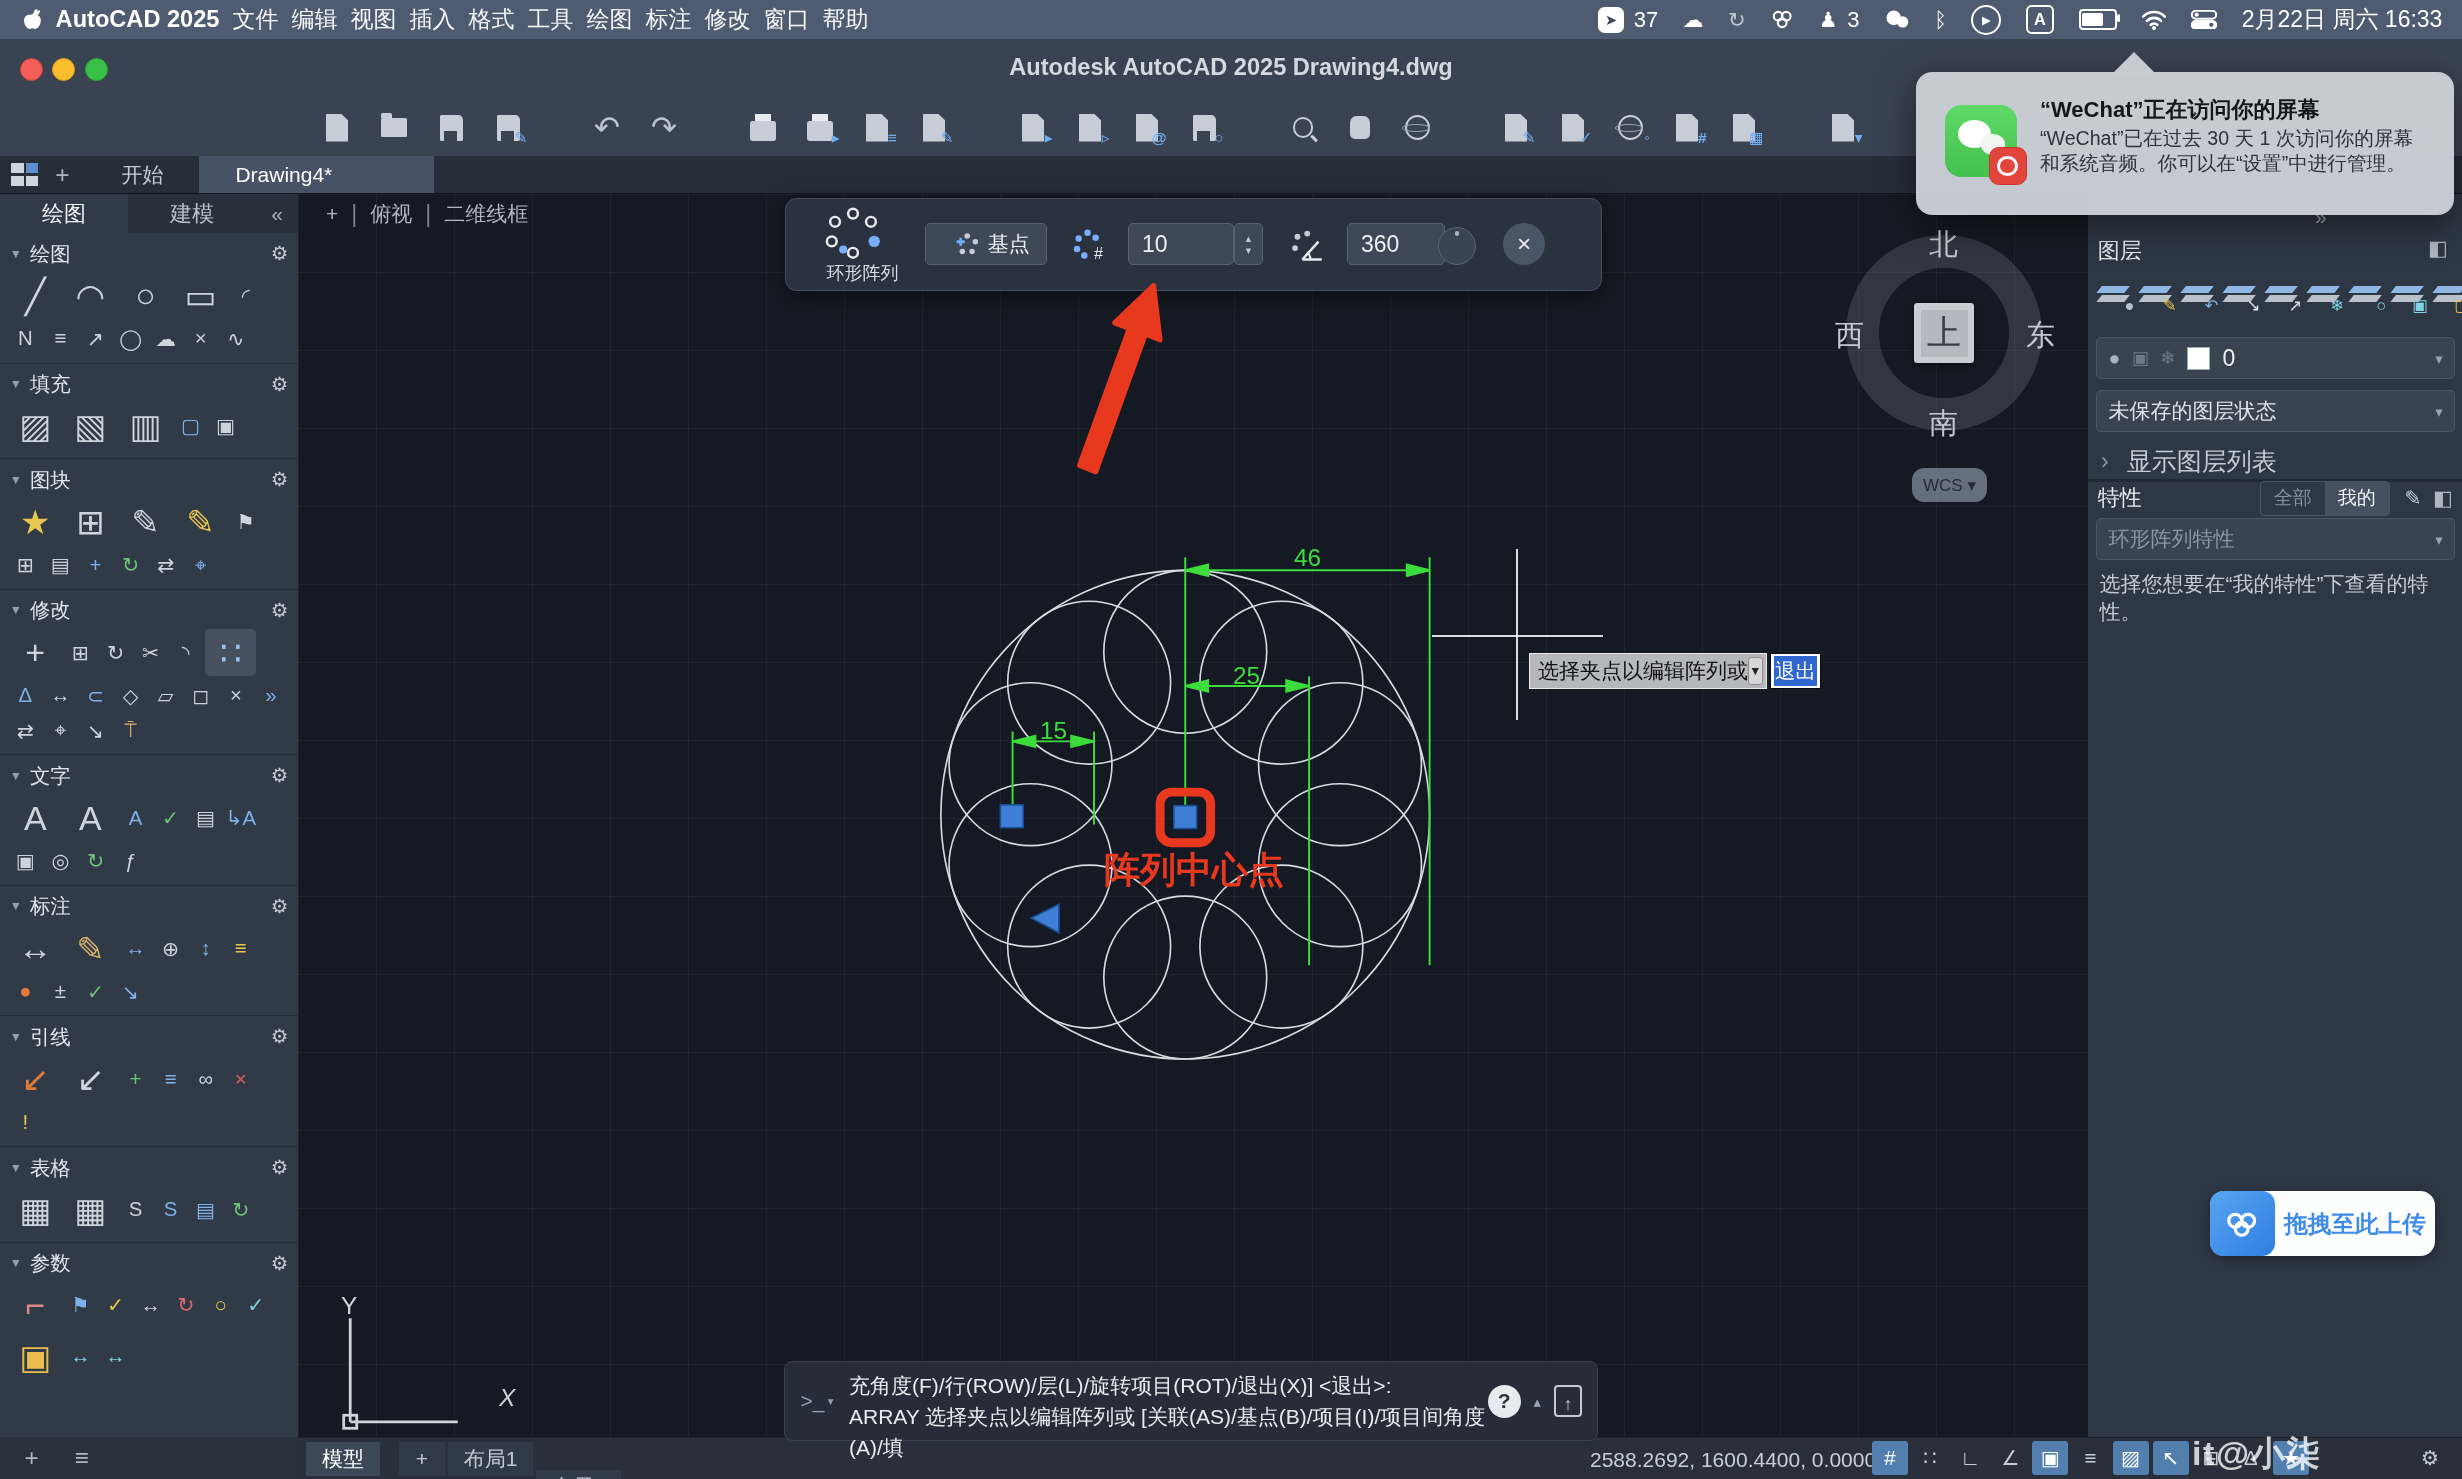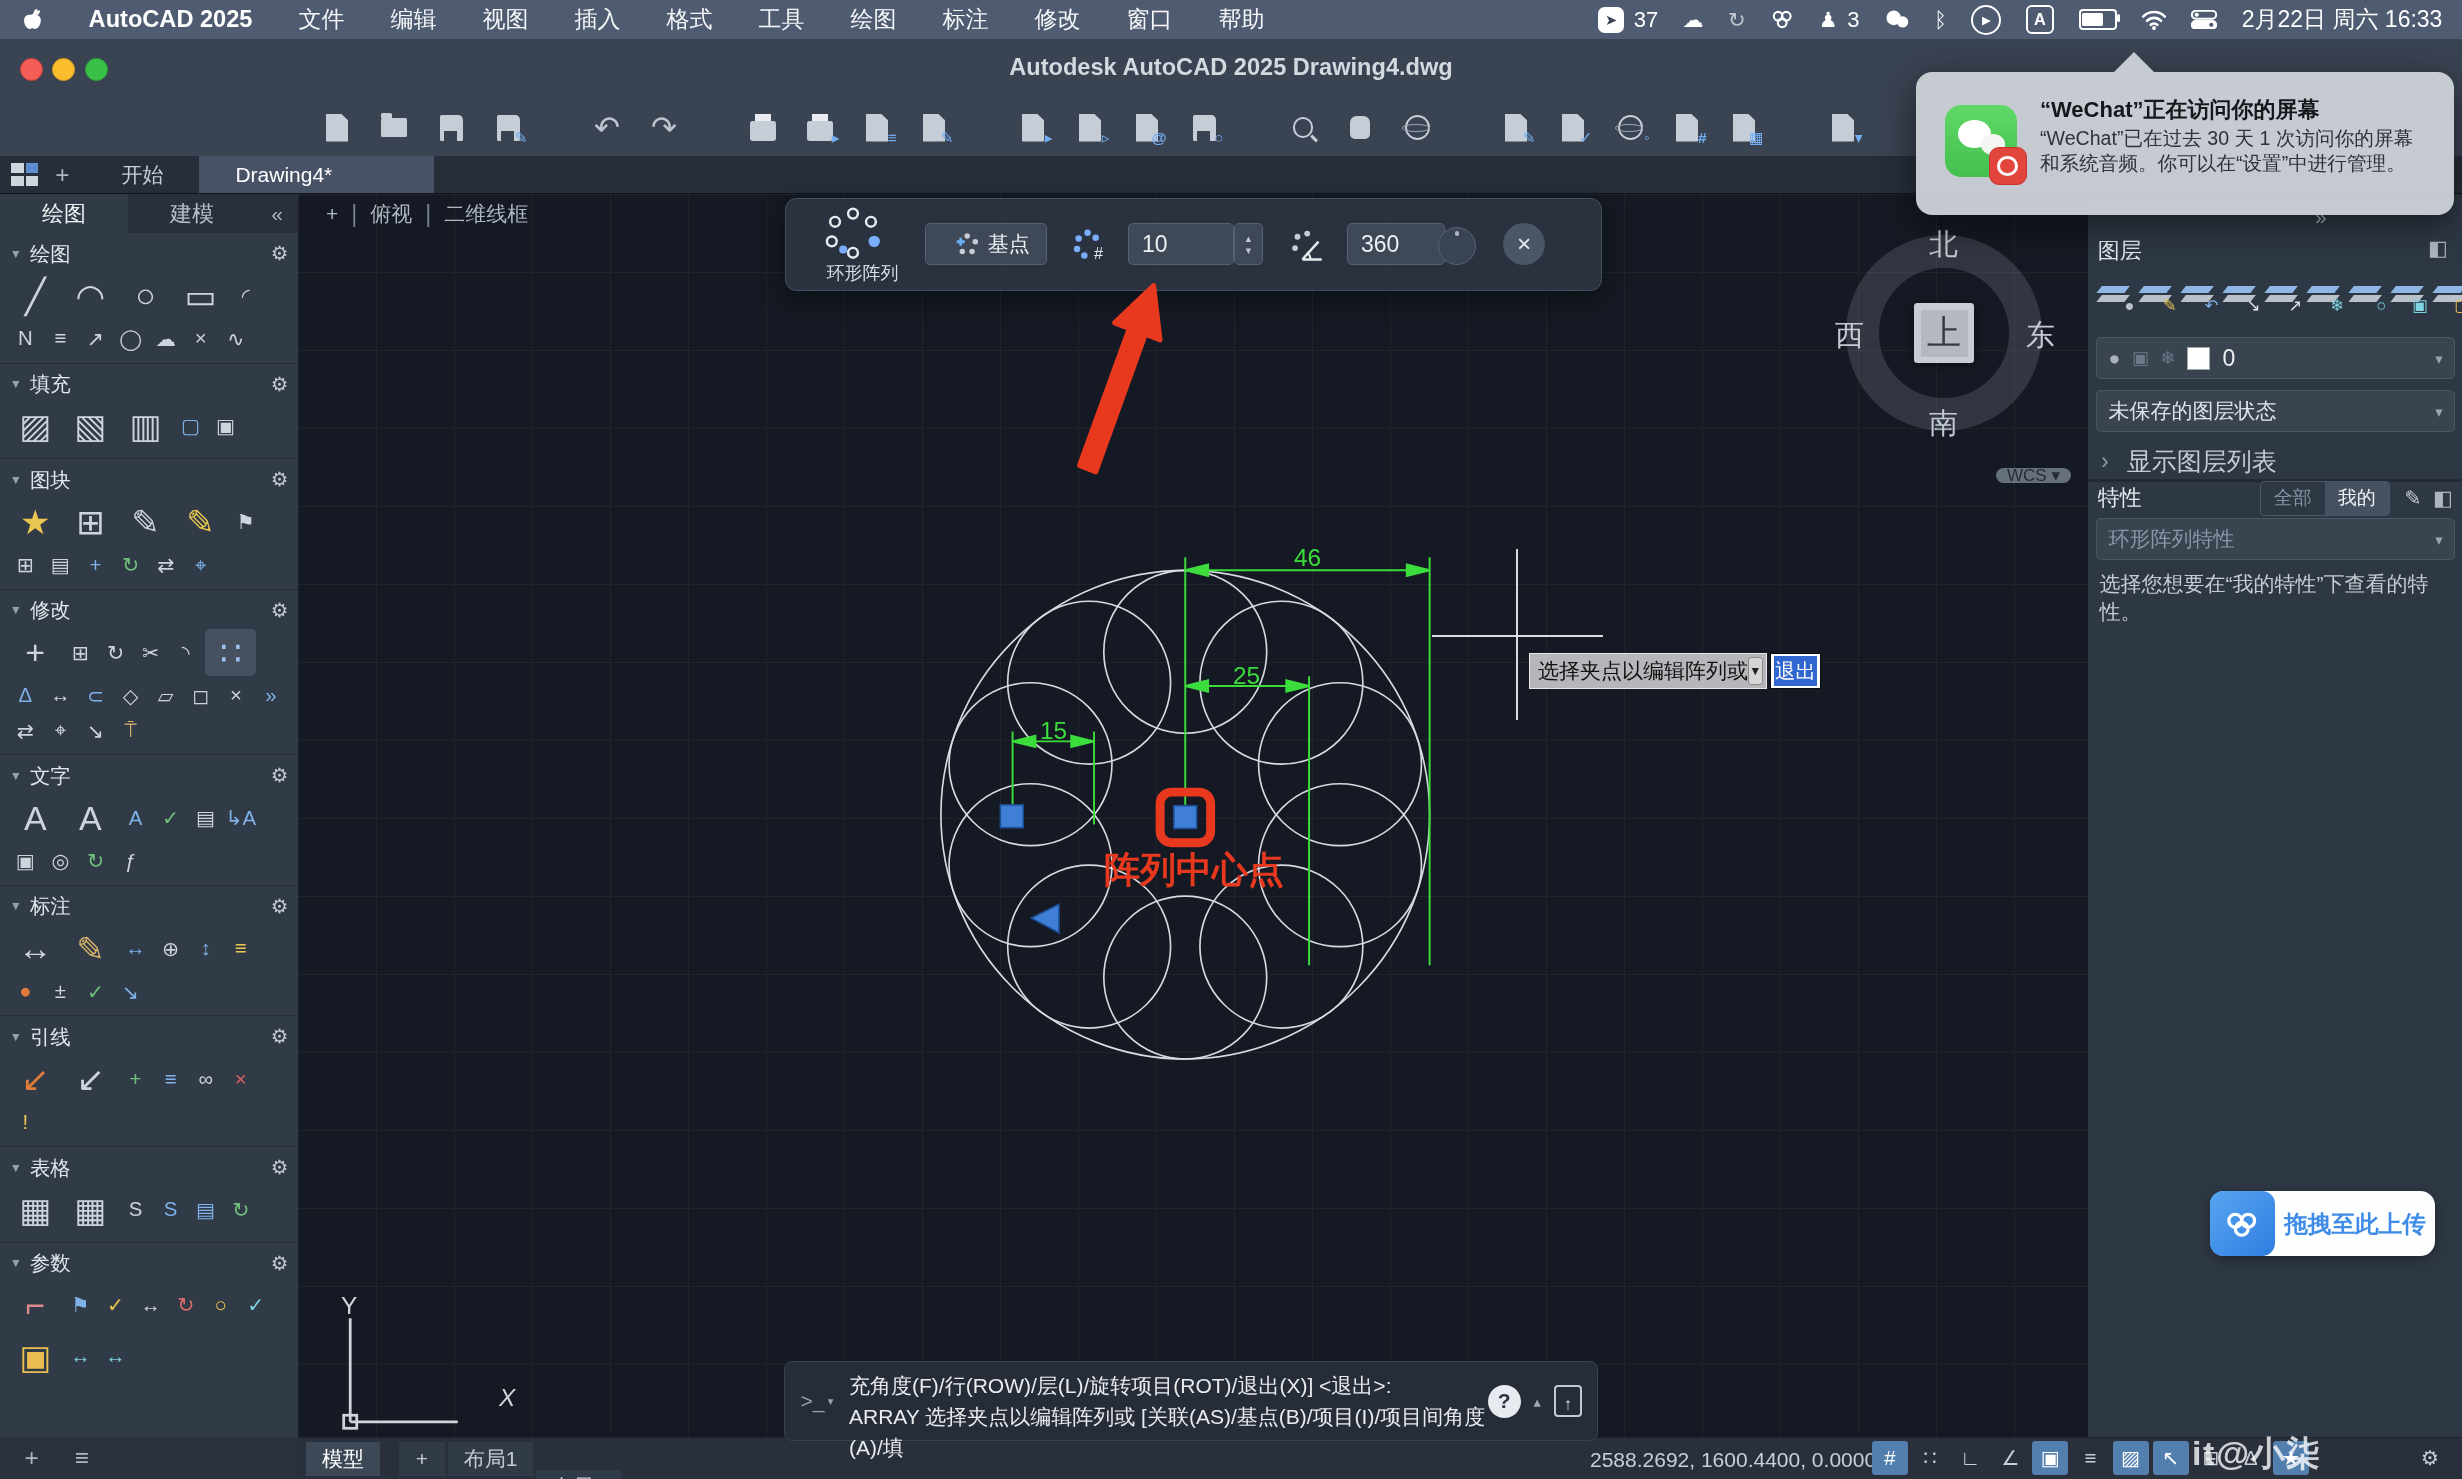--- a/index.html
+++ b/index.html
@@ -1,21 +1,21 @@
 <!DOCTYPE html>
 <html style="font-size:13px"><head>
 <meta charset="utf-8">
 <style>
   html,body{margin:0;padding:0;background:#10141d;}
   #app{position:relative;width:2462px;height:1480px;overflow:hidden;
        font-family:"Liberation Sans","DejaVu Sans",sans-serif;color:#dfe3e9;}
   .abs{position:absolute;}
   
   #menubar{left:0;top:0;width:2462px;height:39px;background:#4f5b70;display:flex;align-items:center;z-index:70;}
-  #menubar .mleft{display:flex;align-items:center;gap:46px;padding-left:23px;}
+  #menubar .mleft{display:flex;align-items:center;gap:13px;padding-left:23px;}
   #menubar .appname{font-weight:bold;font-size:23.6px;color:#fff;}
   #menubar .mitem{font-size:23px;color:#f4f6f8;}
   #menubar .mright{margin-left:auto;display:flex;align-items:center;gap:24.4px;padding-right:19.6px;color:#fff;}
   .mbicon{display:inline-flex;align-items:center;justify-content:center;color:#fff;font-size:21px;}
   .mbcount{font-size:22px;color:#fff;margin-left:-14.7px;}
   .badge-sq{width:26px;height:26px;background:#fff;border-radius:6.5px;display:inline-flex;align-items:center;justify-content:center;color:#3c4656;font-size:14.7px;}
   .circ-ic{width:26px;height:26px;border:2.1px solid #fff;border-radius:50%;display:inline-flex;align-items:center;justify-content:center;font-size:11.4px;color:#fff;}
   .inp-ic{width:24.4px;height:24.4px;border:2.1px solid #fff;border-radius:5.7px;display:inline-flex;align-items:center;justify-content:center;font-size:16.3px;font-weight:bold;}
   .batt{width:34px;height:17px;border:2px solid #fff;border-radius:4.1px;position:relative;}
   .batt:after{content:"";position:absolute;right:-5.7px;top:3.3px;width:3.3px;height:7.3px;background:#fff;border-radius:1.6px;}
@@ -106,21 +106,21 @@
   #rp-divider{height:2.4px;background:#232a34;margin:11.4px 0;}
   .togseg{display:flex;border:0.8px solid #4c5765;border-radius:4.1px;overflow:hidden;font-size:19px;}
   .togseg span{padding:3.3px 13px;}
   .togseg .off{color:#8792a0;}
   .togseg .onn{background:#455161;color:#eef1f4;}
   
   #vcube-ring{left:1846px;top:235px;width:196px;height:196px;border-radius:50%;border:33px solid rgba(195,203,214,.17);box-sizing:border-box;z-index:6;}
   .vlabel{position:absolute;z-index:6;font-size:29px;color:#c3cad3;}
   #vcube-top{left:1914px;top:303px;width:60px;height:60px;background:#c9cdd3;border-radius:3.3px;z-index:6;display:flex;align-items:center;justify-content:center;box-shadow:0 1.6px 8.1px rgba(0,0,0,.5);}
   #vcube-top i{width:47px;height:47px;background:#b4b8bf;display:flex;align-items:center;justify-content:center;font-style:normal;font-size:34px;color:#363c46;}
-  #wcs{left:1996px;top:468px;width:75px;height:15px;background:rgba(130,140,155,.75);border-radius:12.2px;z-index:6;display:flex;align-items:center;justify-content:center;font-size:17px;color:#272d37;}
+  #wcs{left:1912px;top:468px;width:75px;height:34px;background:rgba(130,140,155,.75);border-radius:12.2px;z-index:6;display:flex;align-items:center;justify-content:center;font-size:17px;color:#272d37;}
   
   #popup{left:1916px;top:72px;width:538px;height:143px;background:rgba(202,206,214,.97);border-radius:16.3px;z-index:50;box-shadow:0 9.8px 36px rgba(0,0,0,.5);}
   #popup:before{content:"";position:absolute;top:-19.6px;left:197px;border:21px solid transparent;border-bottom-color:rgba(202,206,214,.97);border-top:none;}
   #wxicon{position:absolute;left:29px;top:33px;width:72px;height:72px;border-radius:16.3px;background:linear-gradient(180deg,#5fd867,#43c04e);}
   #wxicon .b1{position:absolute;left:13px;top:14.7px;width:33px;height:28px;background:#fff;border-radius:50%;}
   #wxicon .b2{position:absolute;left:36px;top:29px;width:24.4px;height:21px;background:#f3f5f3;border-radius:50%;}
   #wxicon .rec{position:absolute;right:-9.8px;bottom:-8.1px;width:36px;height:36px;border-radius:9.8px;background:#e2453c;border:1.6px solid #c8352c;display:flex;align-items:center;justify-content:center;}
   #wxicon .rec i{width:14.7px;height:14.7px;border:3.3px solid #fff;border-radius:50%;}
   #popup .ptitle{position:absolute;left:124px;top:23px;font-size:22px;font-weight:bold;color:#14171c;}
   #popup .pbody{position:absolute;left:124px;top:54px;width:389px;font-size:19.6px;line-height:25px;color:#2e323a;}

